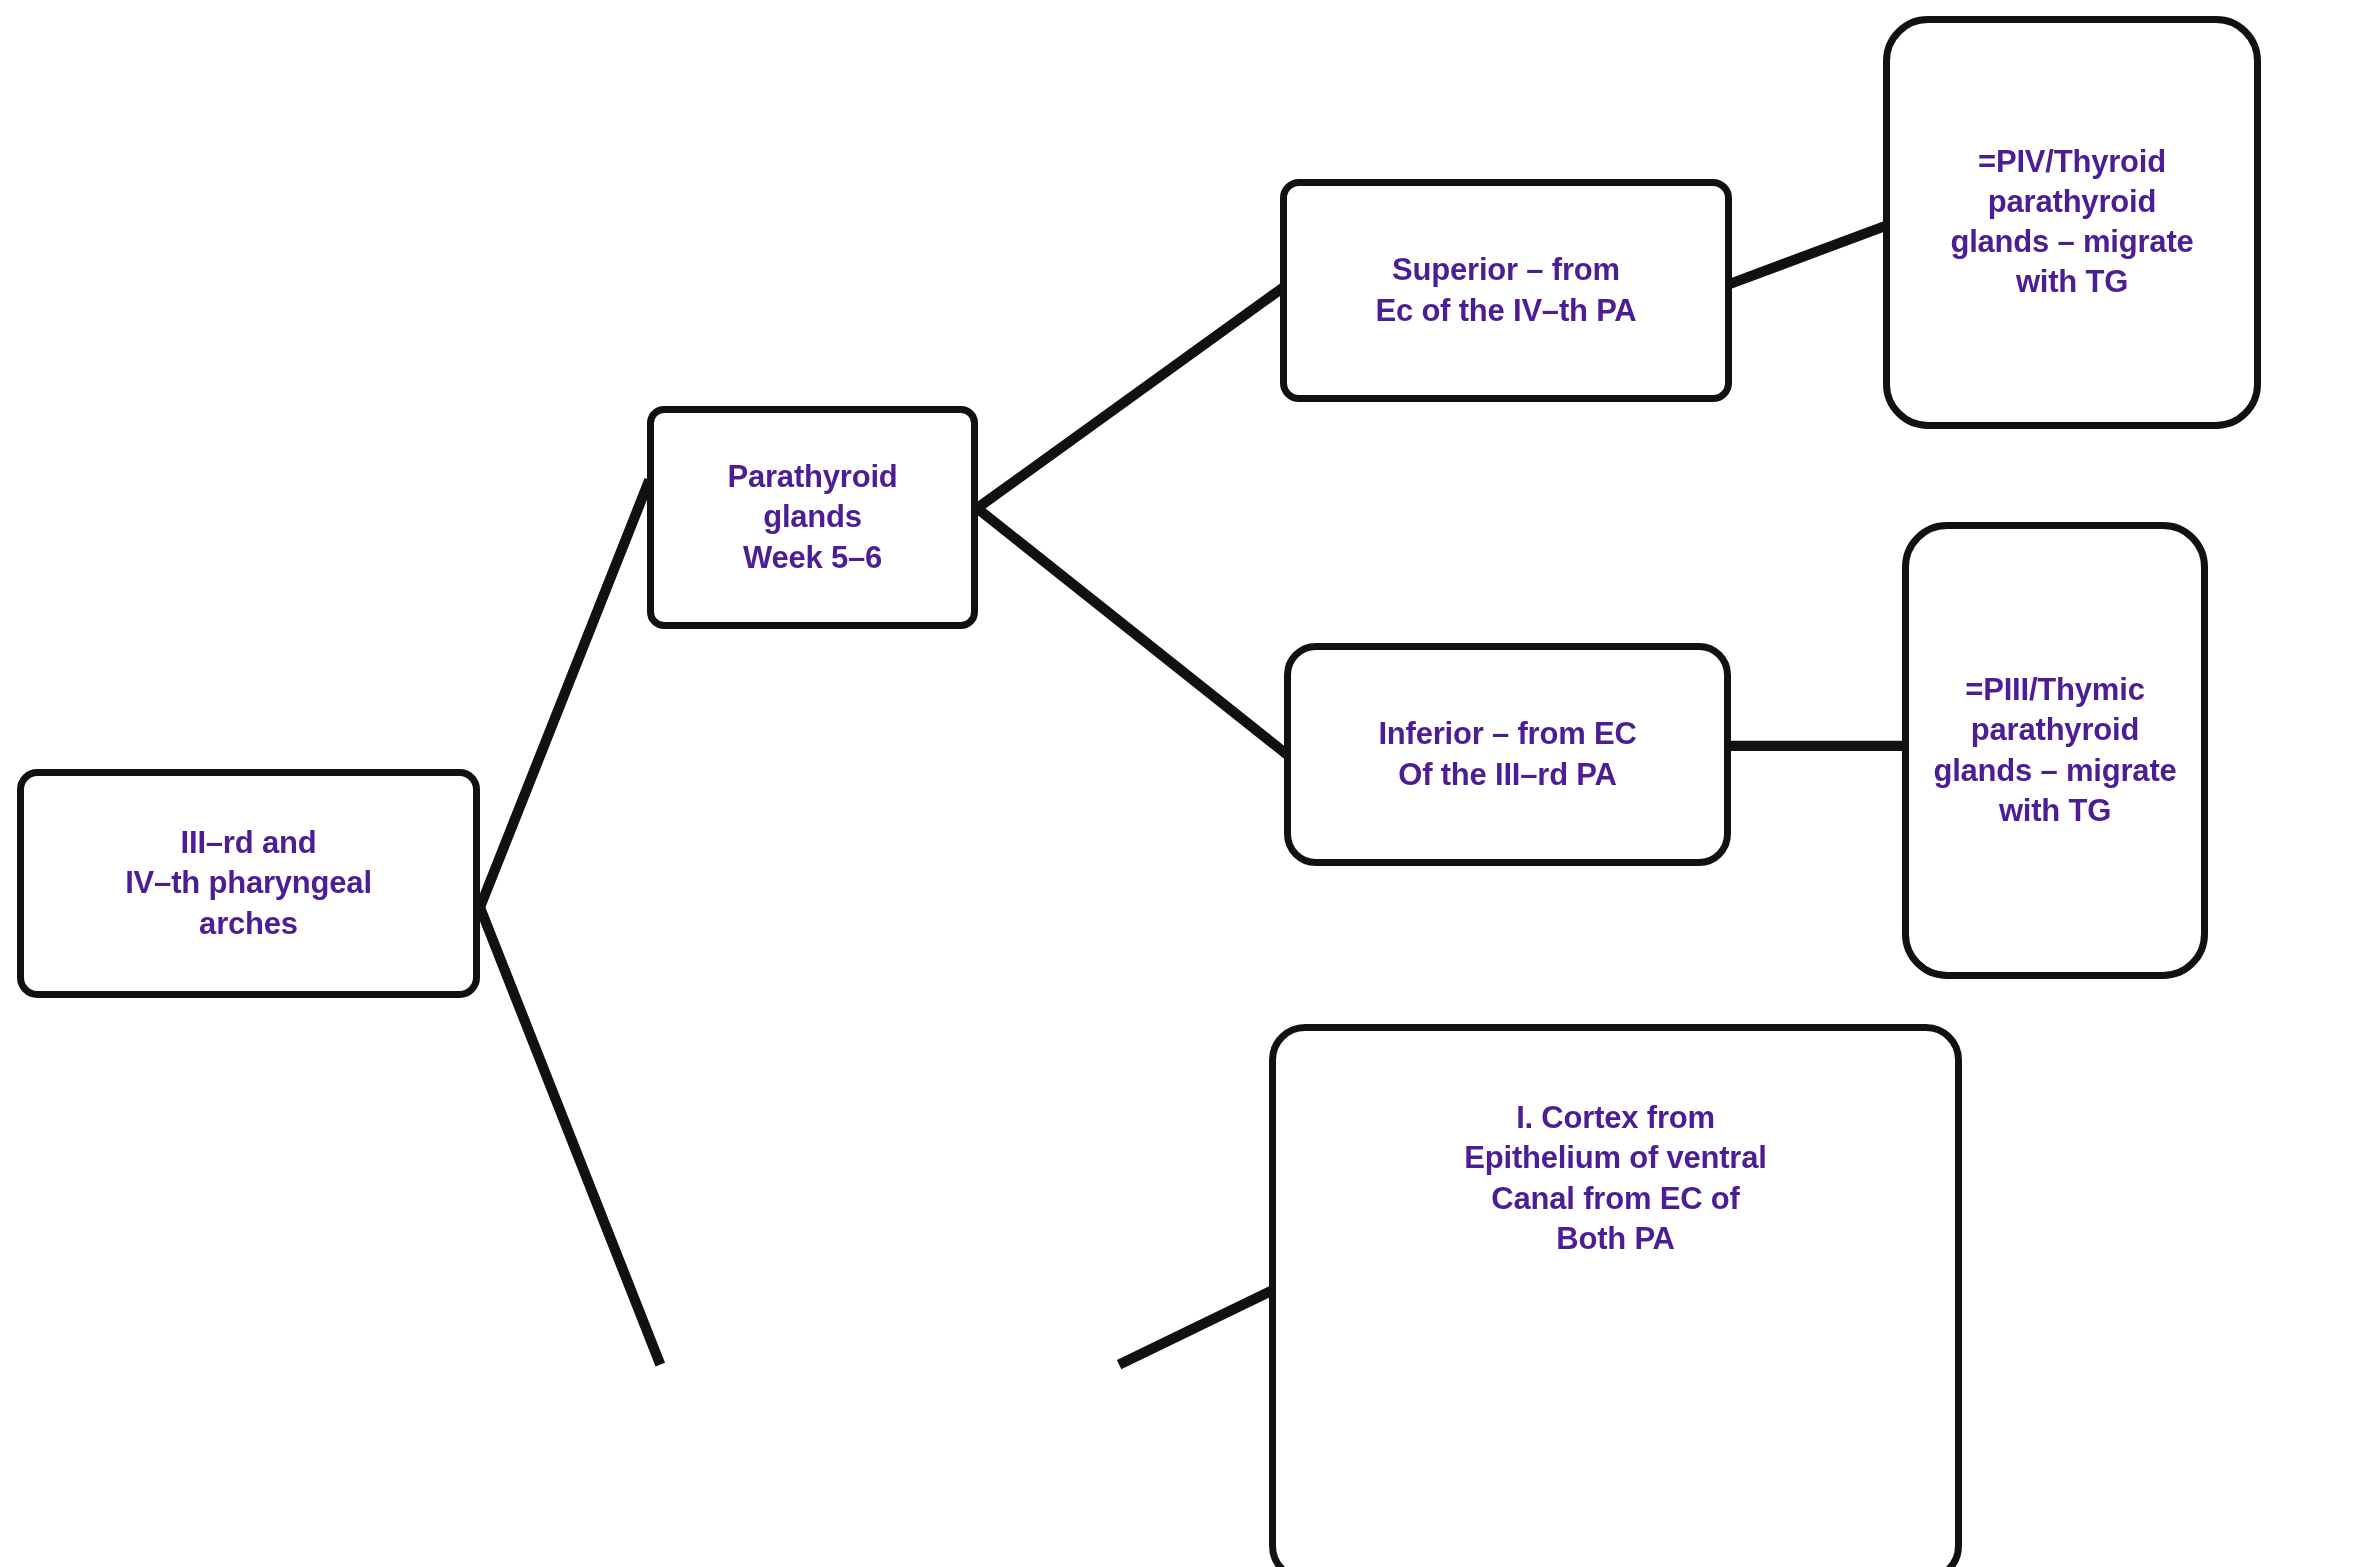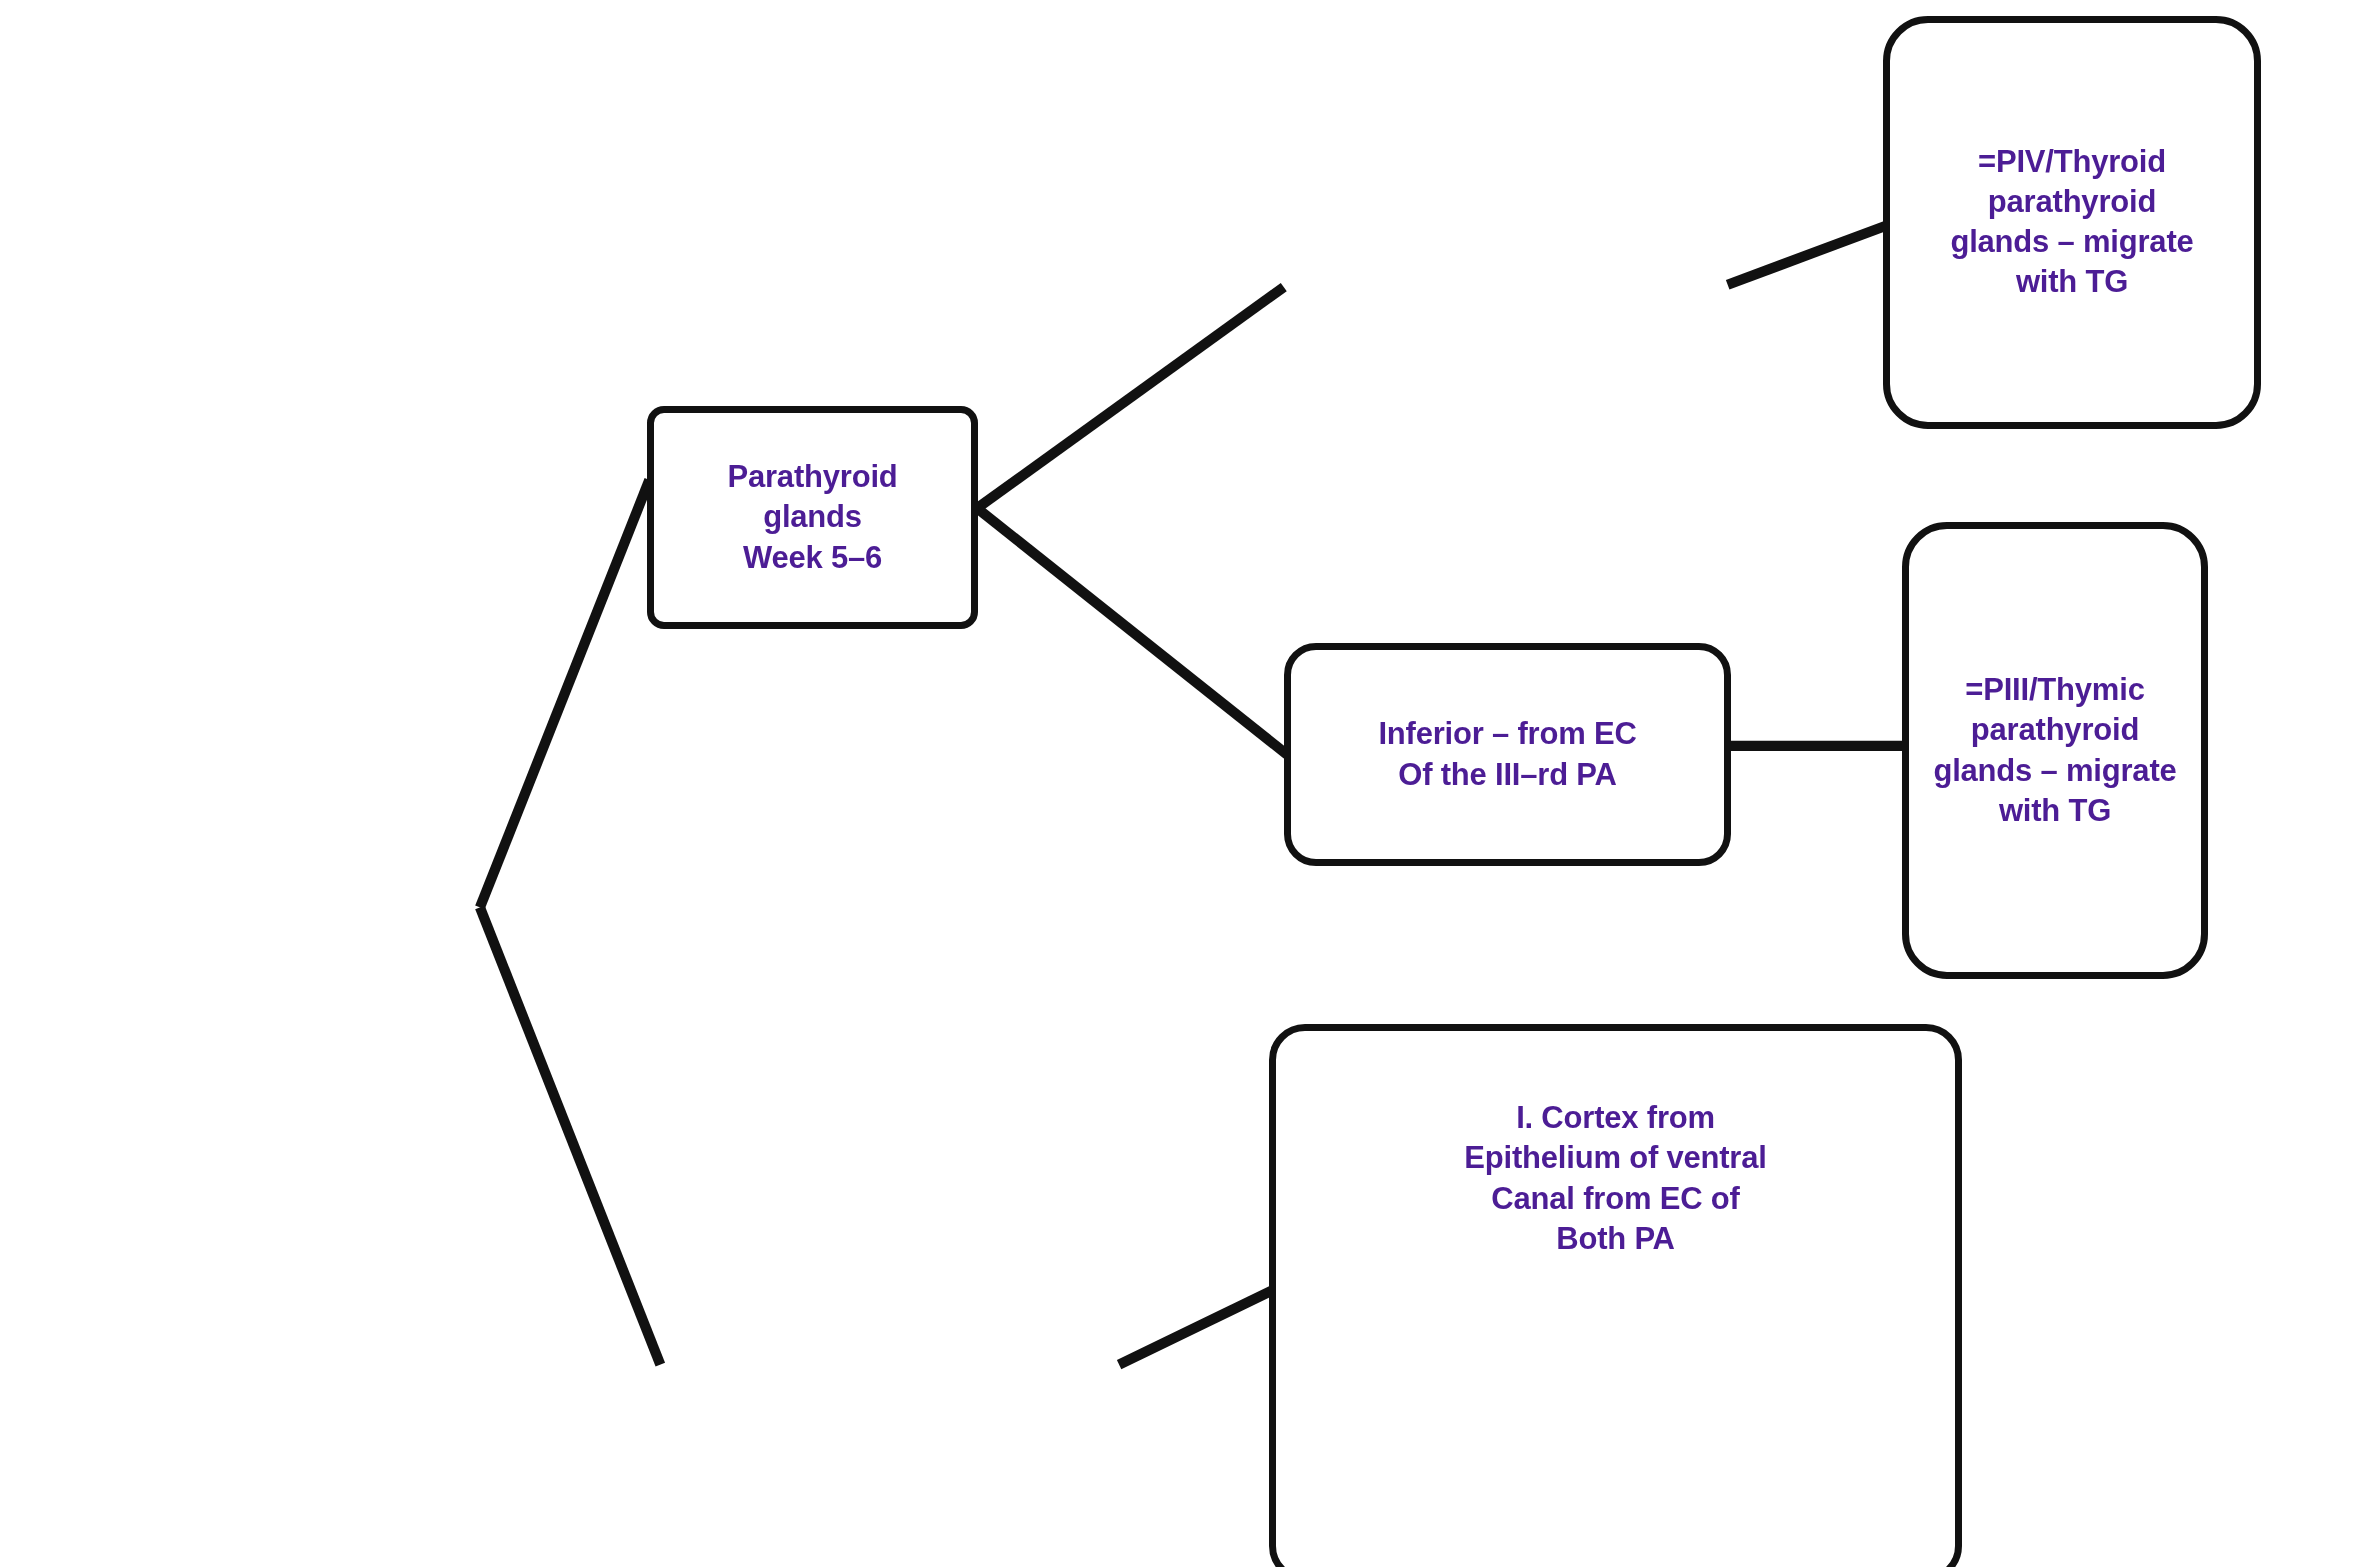--- a/index.html
+++ b/index.html
@@ -110,27 +110,36 @@
       <path d="M 1246 648 L 1641 962"></path>
 
       <path d="M 2203 363 L 2404 288"></path>
 
       <path d="M 2202 951 L 2429 951"></path>
 
       <path d="M 1427 1740 L 1623 1645"></path>
     </g>
   </svg>
 
+  <div class="node" id="node-root">
+    <span class="label">III–rd and
+IV–th pharyngeal
+arches</span>
+  </div>
 
   <div class="node" id="node-parathyroid">
     <span class="label">Parathyroid
 glands
 Week 5–6</span>
   </div>
 
+  <div class="node" id="node-superior">
+    <span class="label">Superior – from
+Ec of the IV–th PA</span>
+  </div>
 
   <div class="node" id="node-piv">
     <span class="label">=PIV/Thyroid
 parathyroid
 glands – migrate
 with TG</span>
   </div>
 
   <div class="node" id="node-inferior">
     <span class="label">Inferior – from EC

